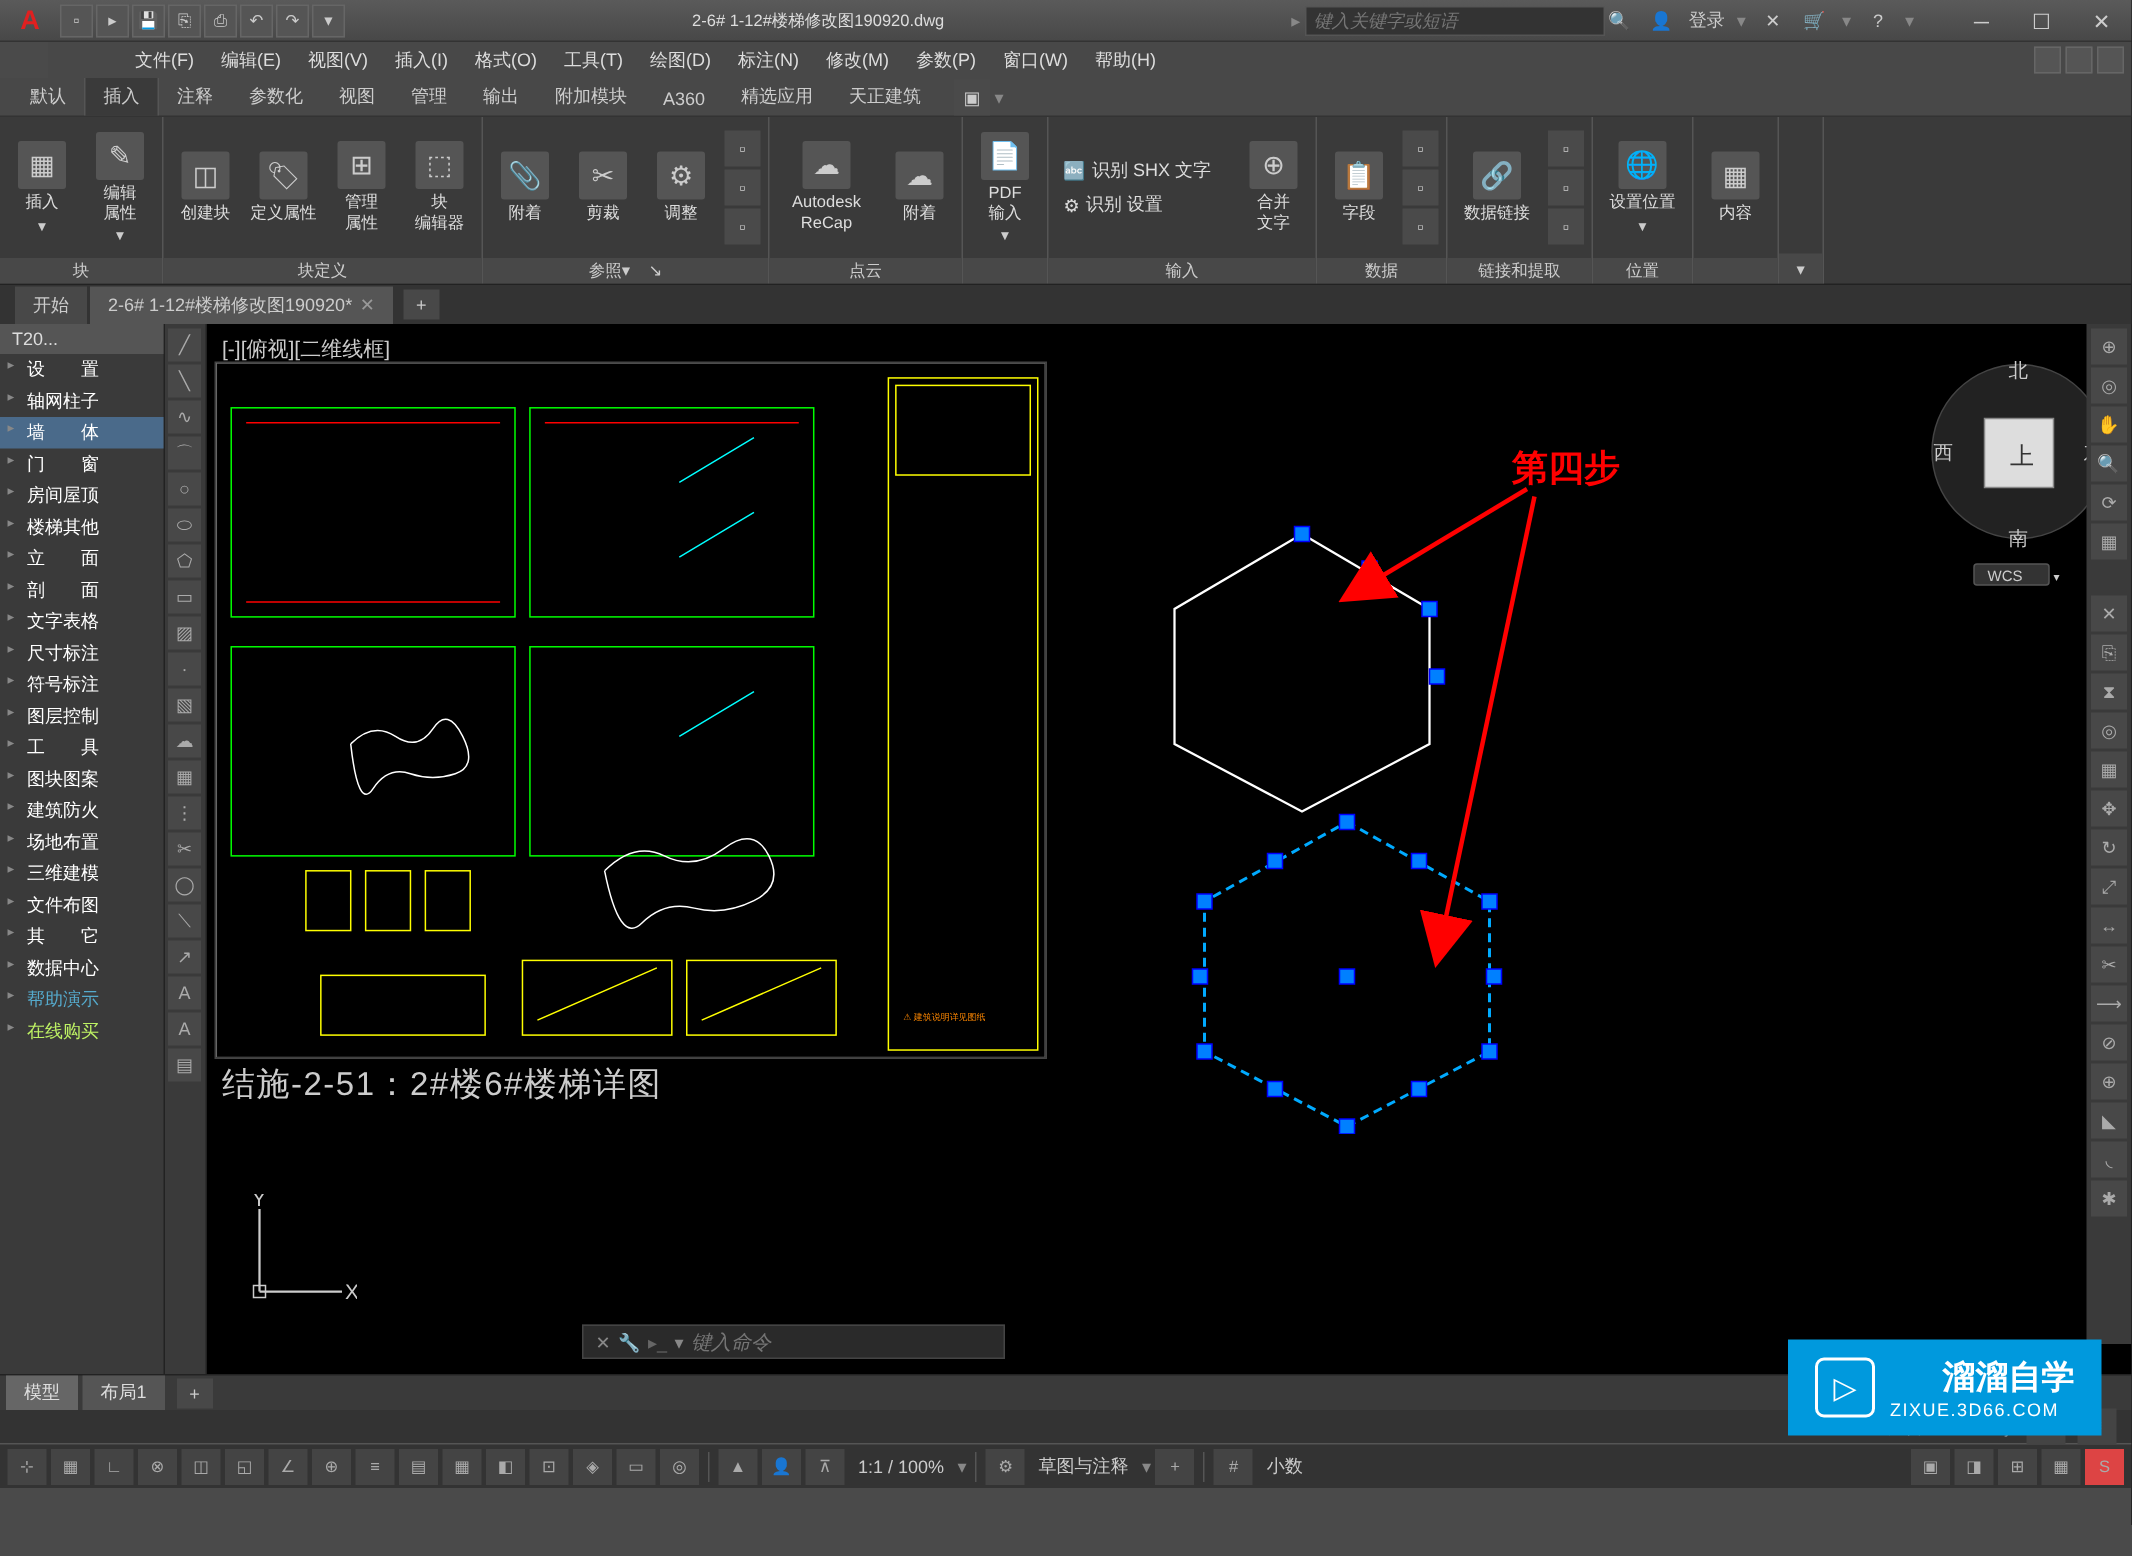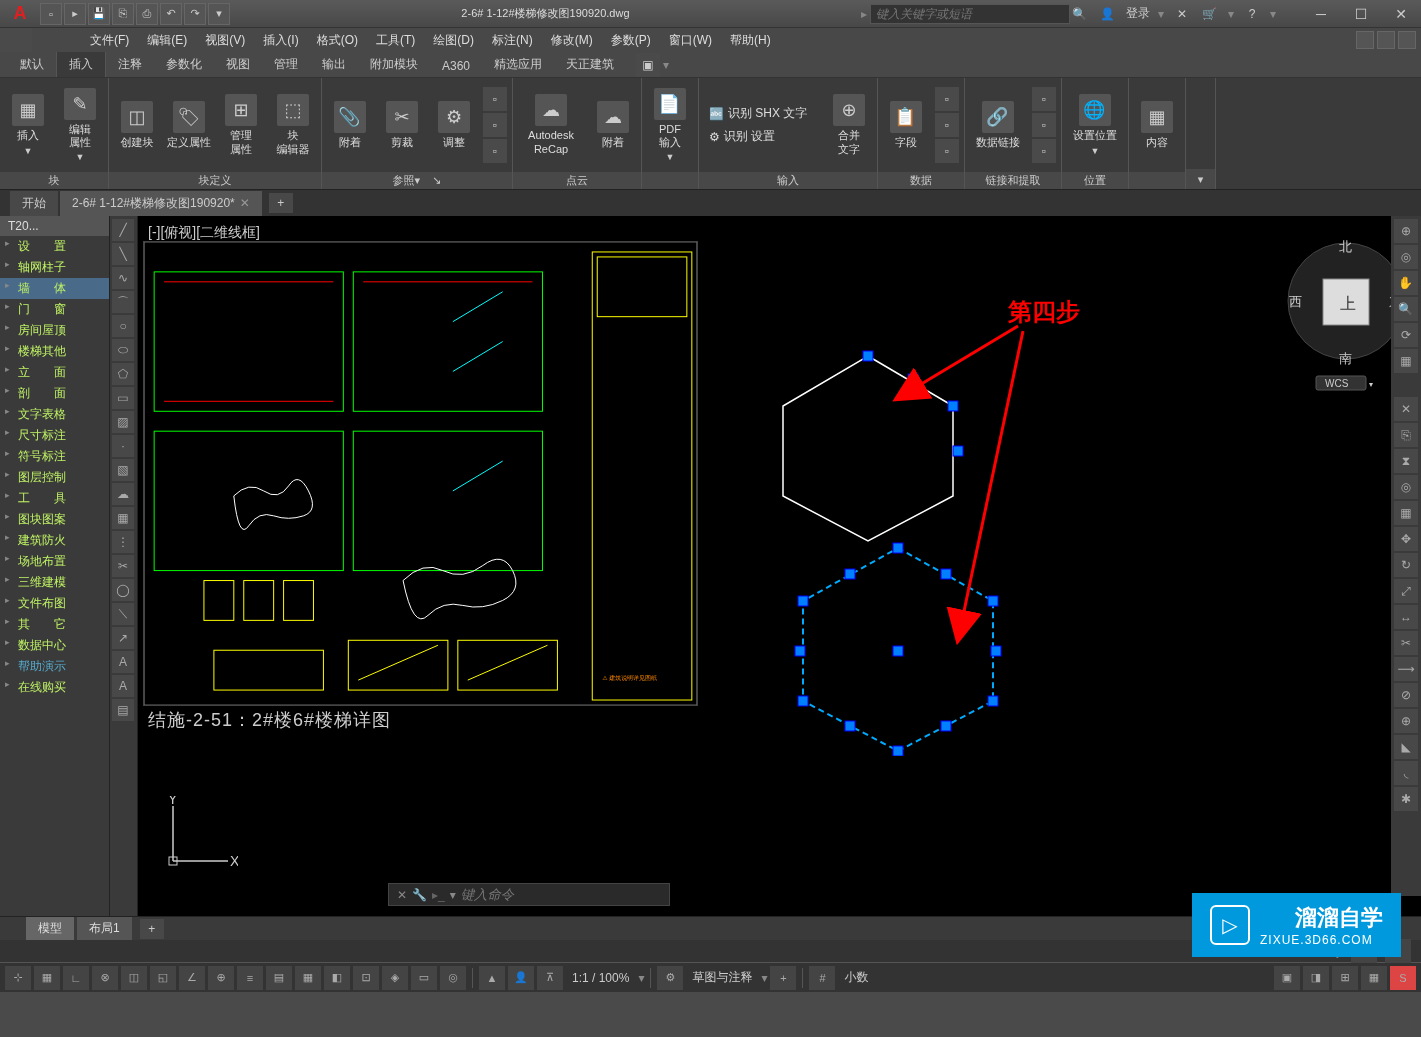--- a/index.html
+++ b/index.html
@@ -48,49 +48,49 @@
 .file-tab .close { color: #999; }
 .file-tab-add { width: 24px; height: 20px; background: #484848; display: flex; align-items: center; justify-content: center; margin-left: 5px; }
 
 
 .main-area { display: flex; height: 700px; position: relative; }
 
 
 .left-panel { width: 110px; background: #3a3a3a; border-right: 1px solid #222; }
 .left-panel-header { background: #555; padding: 3px 8px; color: #ddd; font-size: 12px; }
 .left-panel-items { }
-.left-panel-item { padding: 2px 6px 2px 18px; color: #bef264; font-size: 12px; cursor: pointer; position: relative; }
+.left-panel-item { padding: 2px 6px 2px 18px; color: #ffffff; font-size: 12px; cursor: pointer; position: relative; }
 .left-panel-item::before { content: "▸"; position: absolute; left: 5px; color: #888; font-size: 9px; }
 .left-panel-item.active { background: #4a6a8a; }
 .left-panel-item.special { color: #5ac; }
 .left-panel-item.special2 { color: #bef264; }
 
 
 .tool-strip { width: 28px; background: #3a3a3a; border-right: 1px solid #222; display: flex; flex-direction: column; gap: 2px; padding: 3px 2px; }
 .tool-strip-btn { width: 22px; height: 22px; background: #484848; display: flex; align-items: center; justify-content: center; color: #aaa; font-size: 12px; }
 
 
 .drawing-area { flex: 1; background: #000; position: relative; overflow: hidden; }
 .viewport-label { position: absolute; top: 8px; left: 10px; color: #ccc; font-size: 14px; }
-.drawing-title { position: absolute; left: 10px; top: 492px; color: #ccc; font-size: 18px; letter-spacing: 1px; }
+.drawing-title { position: absolute; left: 10px; top: 492px; color: #ccc; font-size: 22px; letter-spacing: 1px; }
 .ucs-icon { position: absolute; left: 20px; bottom: 40px; }
 .hexagon1 { position: absolute; left: 620px; top: 130px; }
 .hexagon2 { position: absolute; left: 640px; top: 320px; }
 .annotation { position: absolute; left: 870px; top: 80px; color: #f00; font-size: 24px; font-weight: bold; }
 .drawing-thumb { position: absolute; left: 5px; top: 25px; width: 555px; height: 465px; border: 1px solid #444; }
 .view-cube-area { position: absolute; right: 10px; top: 15px; width: 130px; height: 160px; }
 .cmd-embedded { position: absolute; bottom: 10px; left: 250px; display: flex; align-items: center; gap: 5px; background: #2a2a2a; padding: 3px 8px; border: 1px solid #444; }
 .cmd-embedded input { background: transparent; border: none; color: #999; font-style: italic; width: 200px; outline: none; }
 
 
 .right-strip { width: 30px; background: #3a3a3a; display: flex; flex-direction: column; gap: 2px; padding: 3px; position: absolute; right: 0; top: 216px; height: 680px; }
 .right-strip-btn { width: 24px; height: 24px; background: #484848; display: flex; align-items: center; justify-content: center; color: #aaa; }
 
 
-.model-tabs { background: #3a3a3a; height: 24px; display: flex; align-items: center; padding-left: 26px; gap: 3px; border-top: 1px solid #222; }
+.model-tabs { background: #3a3a3a; height: 24px; display: flex; align-items: center; padding-left: 4px; gap: 3px; border-top: 1px solid #222; }
 .model-tab { padding: 3px 12px; background: #555; color: #ddd; font-size: 12px; }
 .model-tab.active { background: #666; }
 
 
 .status-bar { background: #333; height: 30px; display: flex; align-items: center; padding: 0 5px; gap: 3px; border-top: 1px solid #555; }
 .status-btn { width: 26px; height: 24px; background: #444; display: flex; align-items: center; justify-content: center; color: #aaa; font-size: 11px; }
 .status-text { color: #ccc; padding: 0 6px; }
 .status-sep { width: 1px; height: 20px; background: #555; margin: 0 3px; }
 
 

